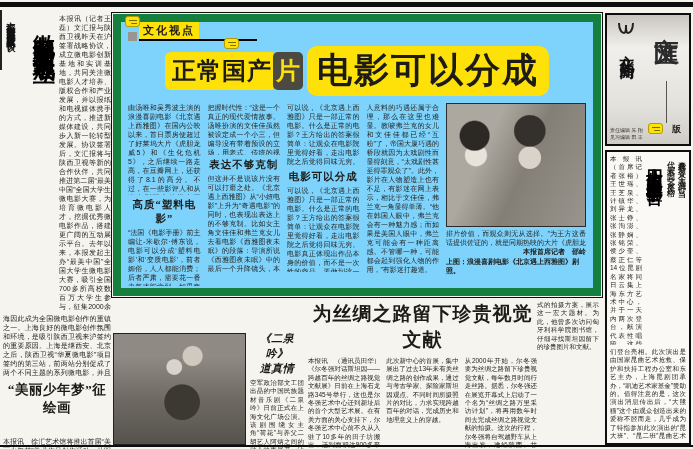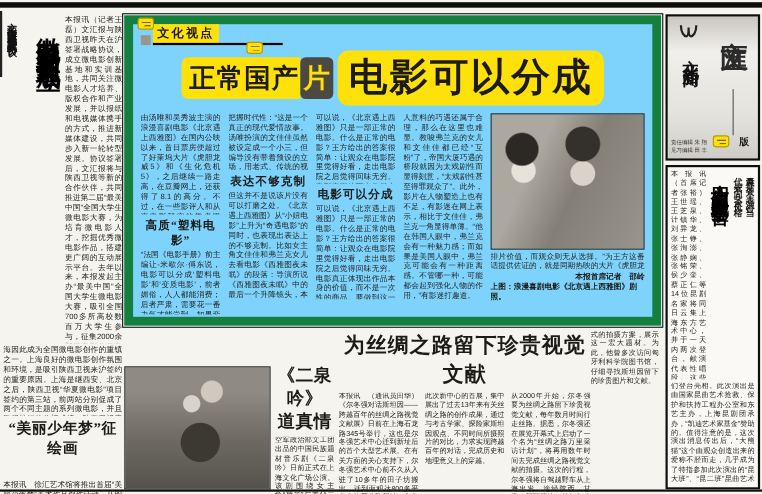--- a/index.html
+++ b/index.html
@@ -73,21 +73,21 @@
   .bubble-vp { left:118px; top:6px; }
 
   
   .theater-photo { position:absolute; left:113px; top:333px; width:133px; height:112px; border:1px solid #222;
     background:
       radial-gradient(circle at 46% 30%, #d8d3cb 0 7%, rgba(0,0,0,0) 8%),
       radial-gradient(circle at 60% 20%, #cfc9c0 0 8%, rgba(0,0,0,0) 9%),
       radial-gradient(circle at 52% 62%, #3c3933 0 18%, rgba(0,0,0,0) 19%),
       linear-gradient(180deg,#8f8b84 0 20%, #6e6a63 60%, #55524c); }
   .erquan { position:absolute; left:250px; top:331px; width:54px; height:114px; }
-  .eq-h { font-size:16px; font-weight:900; text-align:center; letter-spacing:0.5px; }
+  .eq-h { font-size:11px; font-weight:900; text-align:center; letter-spacing:0.5px;font-style:italic; }
   .eq-body { margin-top:3px; height:84px; }
   .silkroad { position:absolute; left:308px; top:301px; width:291px; height:144px; display:flex; gap:0;justify-content:flex-end; }
   .sr-main { flex:1; }
   .sr-headline { font-size:19px; font-weight:900; text-align:center; letter-spacing:1px; }
   .sr-sub { font-size:10.5px; font-weight:900; text-align:center; margin-top:3px; letter-spacing:0.5px; }
   .sr-cols { display:flex; gap:6px; margin-top:4px; height:98px; }
   .sr-col { flex:1; }
   .sr-col4 { width:62px; height:100%; }
 
   

